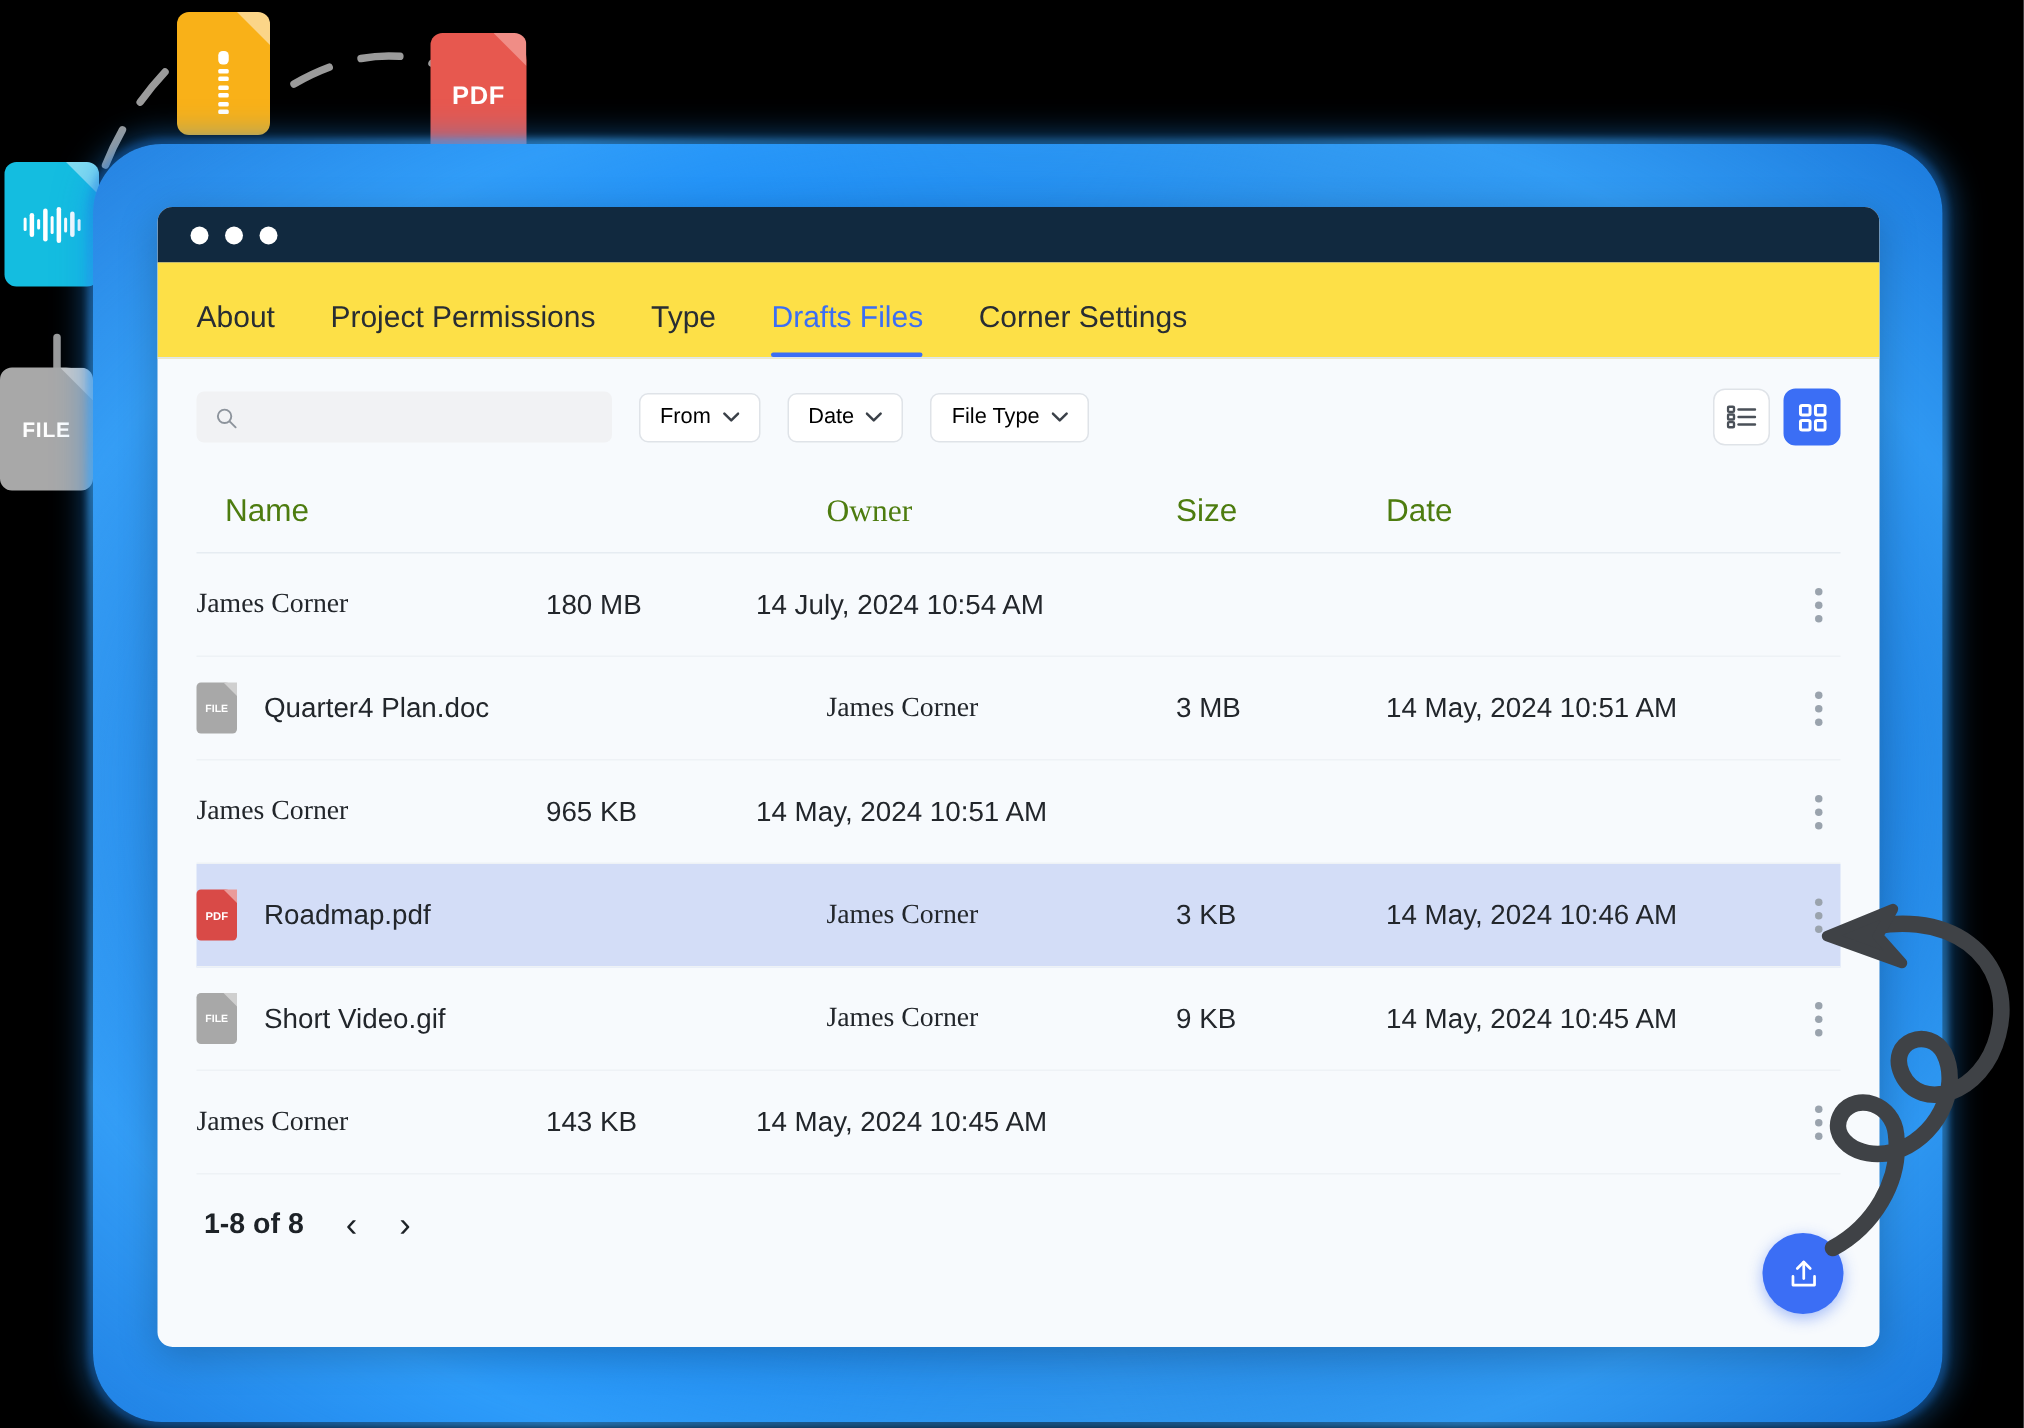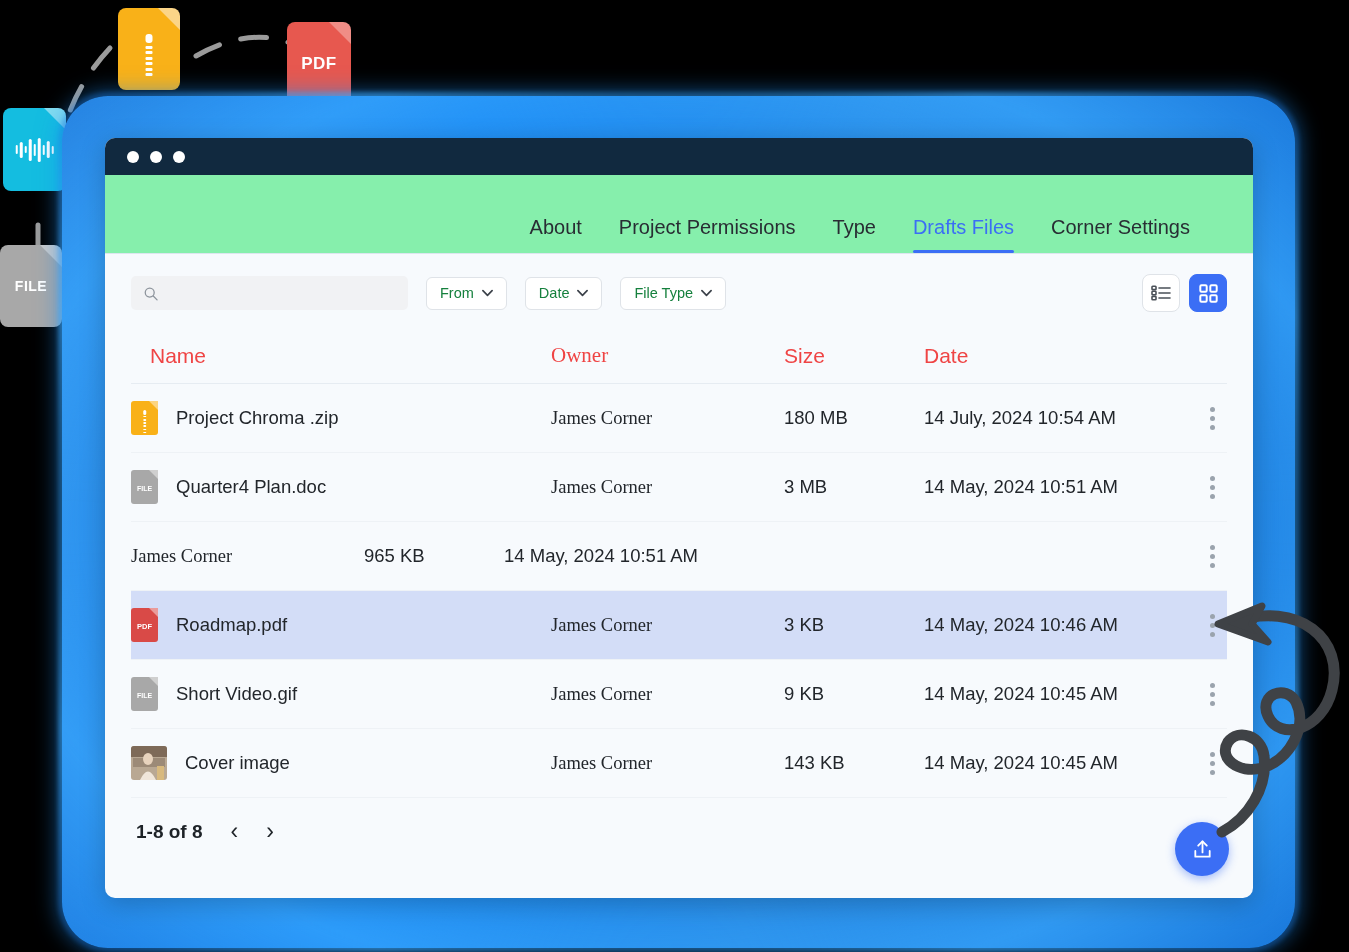--- a/index.html
+++ b/index.html
@@ -77,24 +77,23 @@
     background: #f7fafd;
     box-shadow: 0 6px 26px rgba(0,0,0,.22);
   }
   .titlebar {
     height: 37px; background: #11293f; display: flex; align-items: center; padding-left: 22px; gap: 11px;
   }
   .dot { width: 12px; height: 12px; border-radius: 50%; background: #ffffff; }
 
   .tabs {
     display: flex; align-items: flex-end; gap: 0;
-    padding: 0 26px; height: 79px;
-    background: #86efac;
+    padding: 0 26px; height: 64px;
+    background: #fde047;
     border-bottom: 1px solid #dde6ef;
-    justify-content: flex-end;
   }
   .tab {
     font-size: 20px; color: #282d33; padding: 0 0 14px 0; margin-right: 37px;
     position: relative; cursor: pointer; white-space: nowrap;
   }
   .tab.active { color: #3b6ef5; }
   .tab.active::after {
     content: ""; position: absolute; left: 0; right: 0; bottom: 0;
     height: 3px; background: #3b6ef5; border-radius: 2px;
   }
@@ -105,35 +104,35 @@
     width: 277px; height: 34px; background: #f1f2f4; border-radius: 5px;
     display: flex; align-items: center; padding: 0 12px; gap: 9px;
   }
   .search input {
     border: none; outline: none; background: transparent; font-size: 14px;
     color: #4b5563; width: 100%; font-family: "Liberation Sans", sans-serif;
   }
   .chip {
     height: 33px; padding: 0 13px; border: 1px solid #dfe3e8; border-radius: 6px;
     background: #fff; display: flex; align-items: center; gap: 8px;
-    font-size: 14.5px; color: #15803d; cursor: pointer; justify-content: center;
+    font-size: 14.5px; color: #000000; cursor: pointer; justify-content: center;
   }
   .spacer { flex: 1; }
   .viewtoggle { display: flex; gap: 9px; }
   .vbtn {
     width: 38px; height: 38px; border-radius: 8px; display: flex; align-items: center; justify-content: center;
     border: 1px solid #dfe3e8; background: #fff; cursor: pointer;
   }
   .vbtn.active { background: #3b6ef5; border-color: #3b6ef5; }
 
   
   .table { padding: 0 26px; }
   .thead, .trow { display: flex; align-items: center; }
   .thead { height: 56px; border-bottom: 1px solid #e6ecf2; }
-  .th { font-size: 21px; color: #ef4444; }
+  .th { font-size: 21px; color: #4d7c0f; }
   .trow { height: 69px; border-bottom: 1px solid #eef2f6; }
   .trow.selected { background: #d3ddf7; }
   .c-name { width: 420px; display: flex; align-items: center; gap: 18px; }
   .c-owner { width: 233px; font-family: Liberation Serif, serif; }
   .c-size { width: 140px; }
   .c-date { width: 270px; }
   .c-menu { flex: 1; display: flex; justify-content: flex-end; padding-right: 8px; }
   .cell { font-size: 18.5px; color: #22262b; }
   .thead .c-name { padding-left: 19px; }
 
@@ -298,35 +297,20 @@
     <div class="table">
       <div class="thead">
         <div class="th c-name">Name</div>
         <div class="th c-owner">Owner</div>
         <div class="th c-size">Size</div>
         <div class="th c-date">Date</div>
         <div class="c-menu"></div>
       </div>
       <div id="rows">
           <div class="trow">
-            <div class="c-name">
-              <div class="ficon" style="background:#f9b118">
-                <div class="ffold" style="border-color:transparent rgb(252,212,128) transparent transparent"></div>
-                <div style="position:absolute;left:50%;top:9px;transform:translateX(-50%);width:3.5px">
-                  <i style="display:block;width:3.5px;height:4.5px;background:#fff;border-radius:1.5px;margin-bottom:1.4px"></i>
-                  <i style="display:block;width:3.5px;height:1.6px;background:#fff;border-radius:1px;margin-bottom:1.6px"></i>
-                  <i style="display:block;width:3.5px;height:1.6px;background:#fff;border-radius:1px;margin-bottom:1.6px"></i>
-                  <i style="display:block;width:3.5px;height:1.6px;background:#fff;border-radius:1px;margin-bottom:1.6px"></i>
-                  <i style="display:block;width:3.5px;height:1.6px;background:#fff;border-radius:1px;margin-bottom:1.6px"></i>
-                  <i style="display:block;width:3.5px;height:1.6px;background:#fff;border-radius:1px;margin-bottom:1.6px"></i>
-                  <i style="display:block;width:3.5px;height:1.6px;background:#fff;border-radius:1px;margin-bottom:1.6px"></i>
-                </div>
-              </div>
-              <span class="cell">Project Chroma .zip</span>
-            </div>
             <div class="c-owner"><span class="cell">James Corner</span></div>
             <div class="c-size"><span class="cell">180 MB</span></div>
             <div class="c-date"><span class="cell">14 July, 2024 10:54 AM</span></div>
             <div class="c-menu">
               <span class="kebab">
                 <i></i>
                 <i></i>
                 <i></i>
               </span>
             </div>
@@ -394,31 +378,20 @@
             <div class="c-date"><span class="cell">14 May, 2024 10:45 AM</span></div>
             <div class="c-menu">
               <span class="kebab">
                 <i></i>
                 <i></i>
                 <i></i>
               </span>
             </div>
           </div>
           <div class="trow">
-            <div class="c-name">
-              <div class="thumb"><svg width="36" height="34" viewBox="0 0 36 34">
-                  <rect width="36" height="34" fill="#b9a893"></rect>
-                  <rect x="0" y="0" width="36" height="11" fill="#7e6a58"></rect>
-                  <rect x="2" y="12" width="32" height="9" fill="#9c8a77"></rect>
-                  <ellipse cx="17" cy="13" rx="5" ry="6" fill="#e8d3bd"></ellipse>
-                  <path d="M9 34 Q17 17 25 34 Z" fill="#f0e6da"></path>
-                  <rect x="26" y="20" width="7" height="14" fill="#d8b97e"></rect>
-                </svg></div>
-              <span class="cell">Cover image</span>
-            </div>
             <div class="c-owner"><span class="cell">James Corner</span></div>
             <div class="c-size"><span class="cell">143 KB</span></div>
             <div class="c-date"><span class="cell">14 May, 2024 10:45 AM</span></div>
             <div class="c-menu">
               <span class="kebab">
                 <i></i>
                 <i></i>
                 <i></i>
               </span>
             </div>

